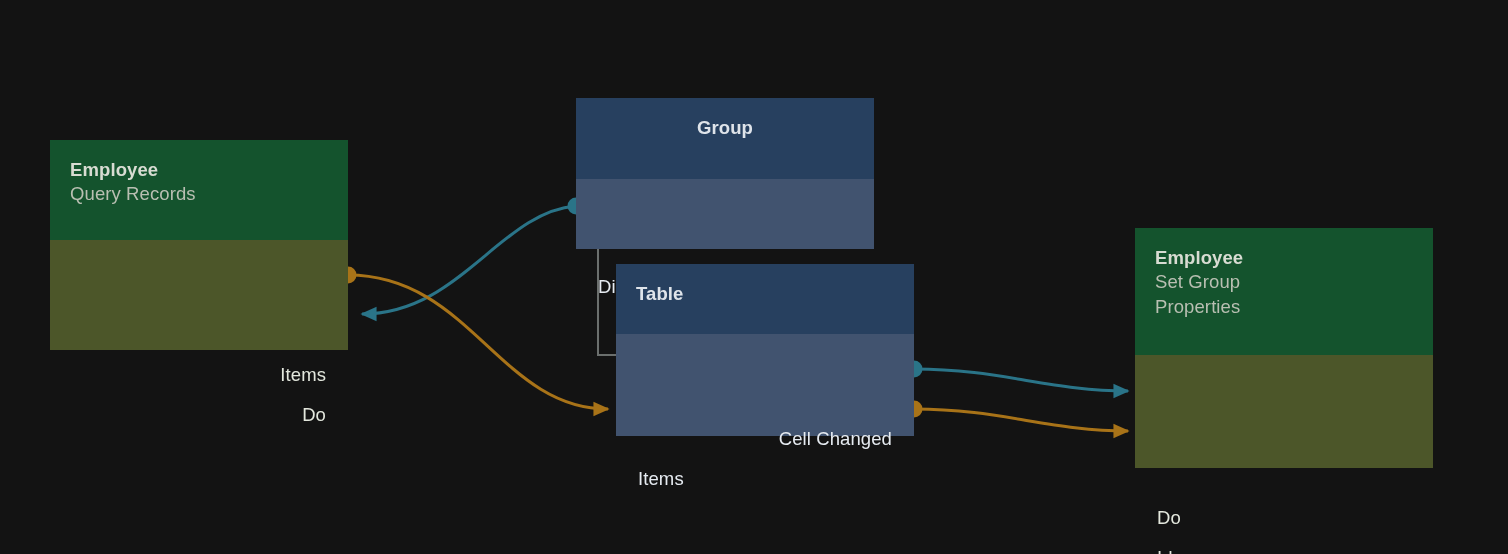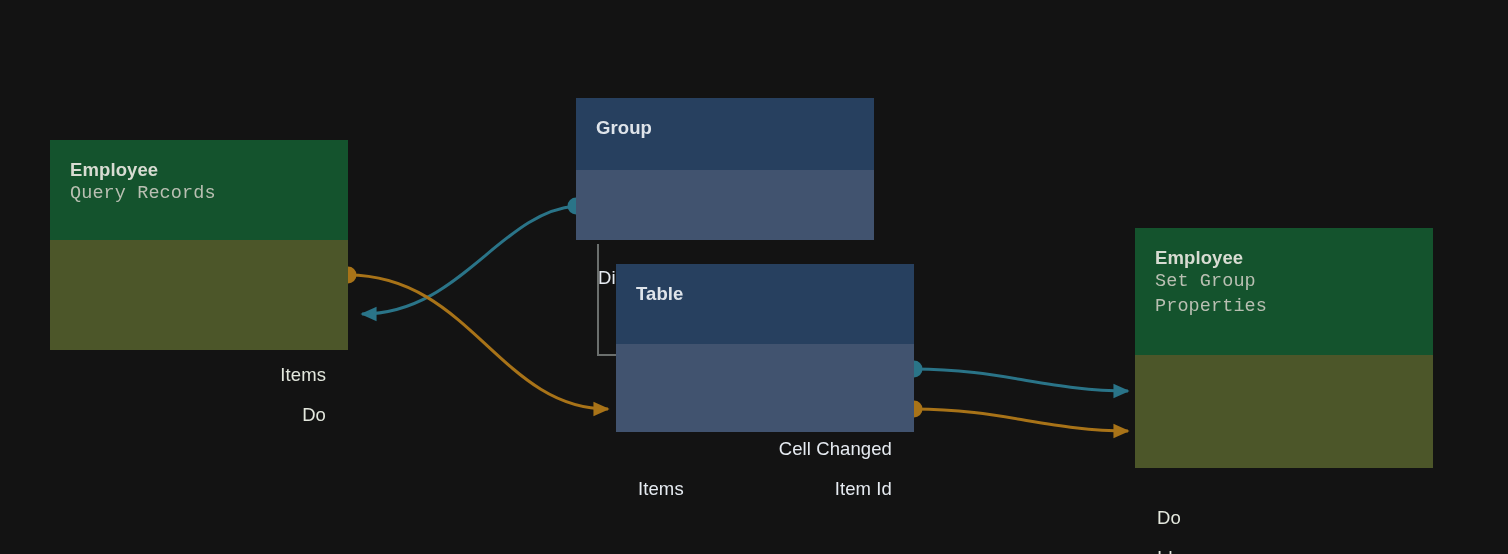--- a/index.html
+++ b/index.html
@@ -54,21 +54,20 @@
     line-height: 1.32;
     letter-spacing: .1px;
   }
   .node-subtitle {
     font-size: 18.5px;
     font-weight: normal;
     color: #b9bfb2;
     line-height: 1.32;
     letter-spacing: .1px;
     white-space: pre-line;
-    font-family: Liberation Mono, monospace;
   }
   .node.blue .node-title { color: #dfe4ea; }
 
   
   .port-row {
     position: absolute;
     height: 26px;
     display: flex;
     align-items: center;
     font-size: 18.5px;
@@ -140,43 +139,40 @@
       <div class="port-row out" style="top:122px; width:298px;">
         <span class="port-label">Items</span>
       </div>
       <div class="port-row out" style="top:162px; width:298px;">
         <span class="port-label">Do</span>
       </div>
     </div>
   </div>
 
   <div class="node blue" style="left:576px; top:98px; width:298px; height:142px;">
-    <div class="node-header" style="height:72px;">
+    <div class="node-header" style="height:81px;text-align:center;">
       <div class="node-title">Group</div>
     </div>
     <div class="node-body" style="height:70px;">
       <div class="port-row in" style="top:95px; width:298px;">
         <span class="port-label">Did Mount</span>
       </div>
     </div>
   </div>
 
   <div class="node blue" style="left:616px; top:264px; width:298px; height:184px;">
-    <div class="node-header" style="height:80px;">
+    <div class="node-header" style="height:70px;">
       <div class="node-title">Table</div>
     </div>
-    <div class="node-body" style="height:88px;">
+    <div class="node-body" style="height:102px;">
       <div class="port-row out" style="top:92px; width:298px;">
         <span class="port-label">Cell Changed</span>
       </div>
       <div class="port-row in" style="top:132px; width:298px;">
         <span class="port-label">Items</span>
-      </div>
-      <div class="port-row out" style="top:132px; width:298px;">
-        <span class="port-label">Item Id</span>
       </div>
     </div>
   </div>
 
   <div class="node green" style="left:1135px; top:228px; width:298px; height:240px;">
     <div class="node-header" style="height:127px;">
       <div class="node-title">Employee</div>
       <div class="node-subtitle">Set Group
 Properties</div>
     </div>

